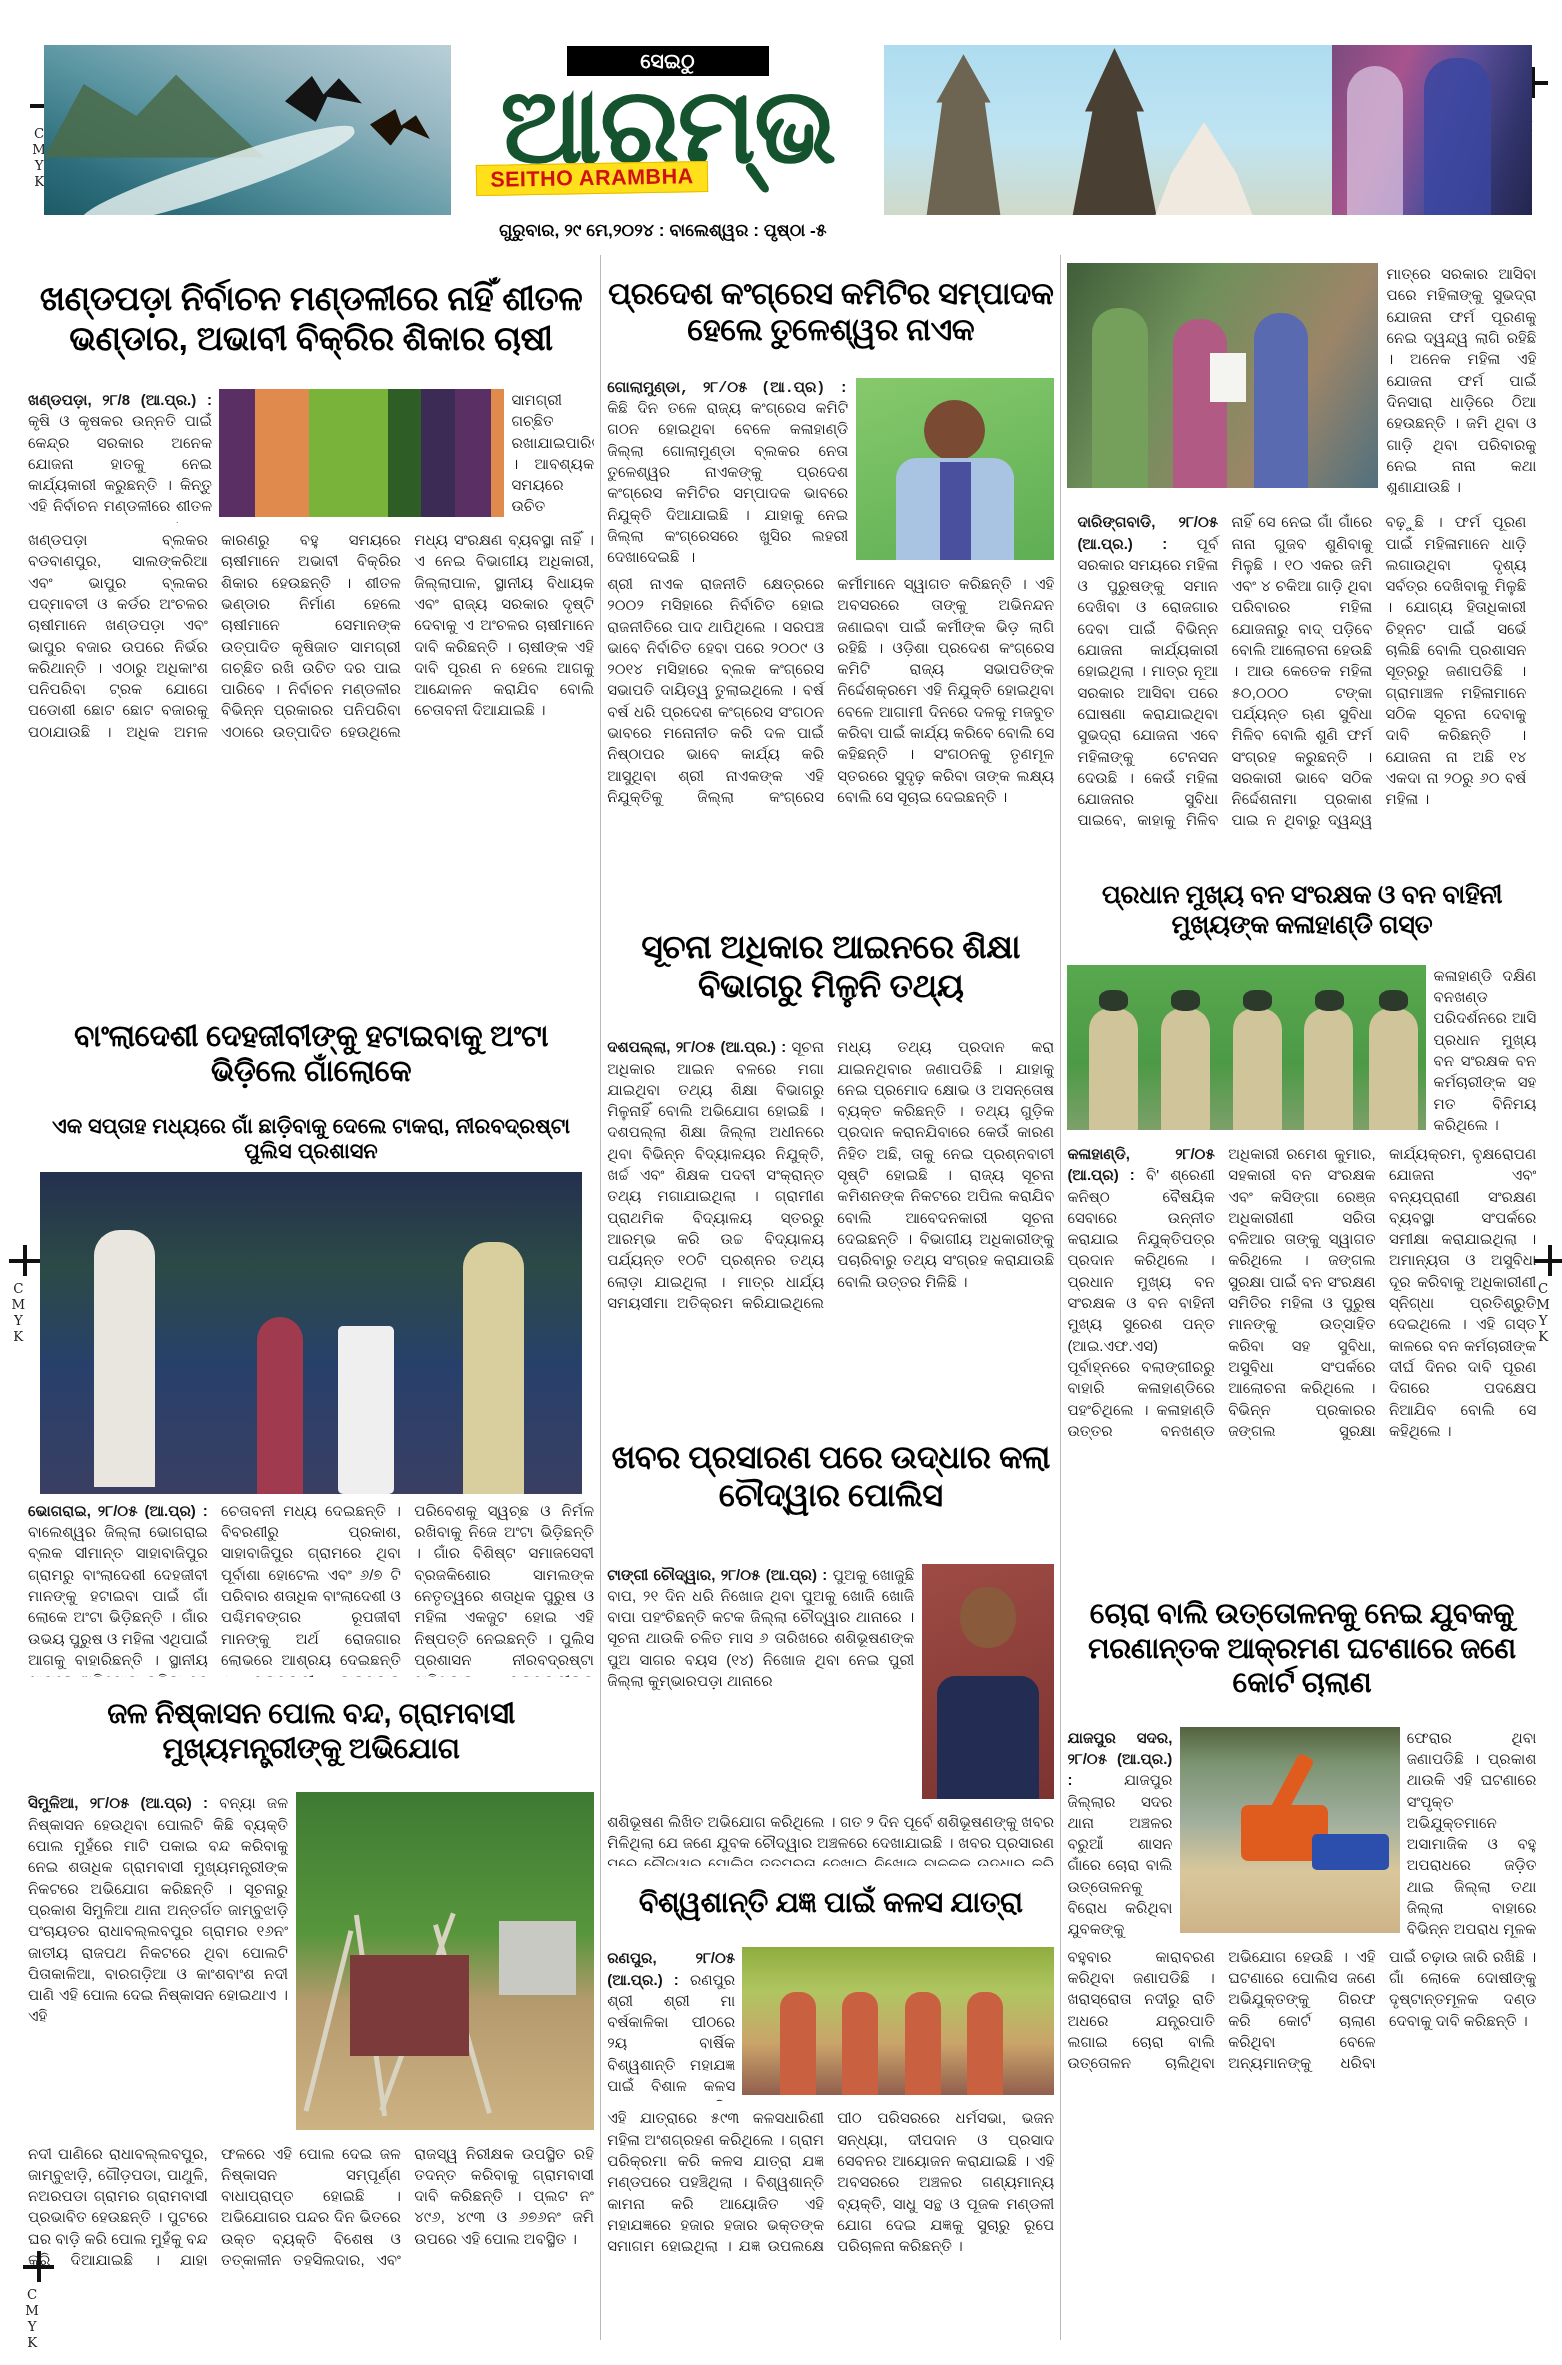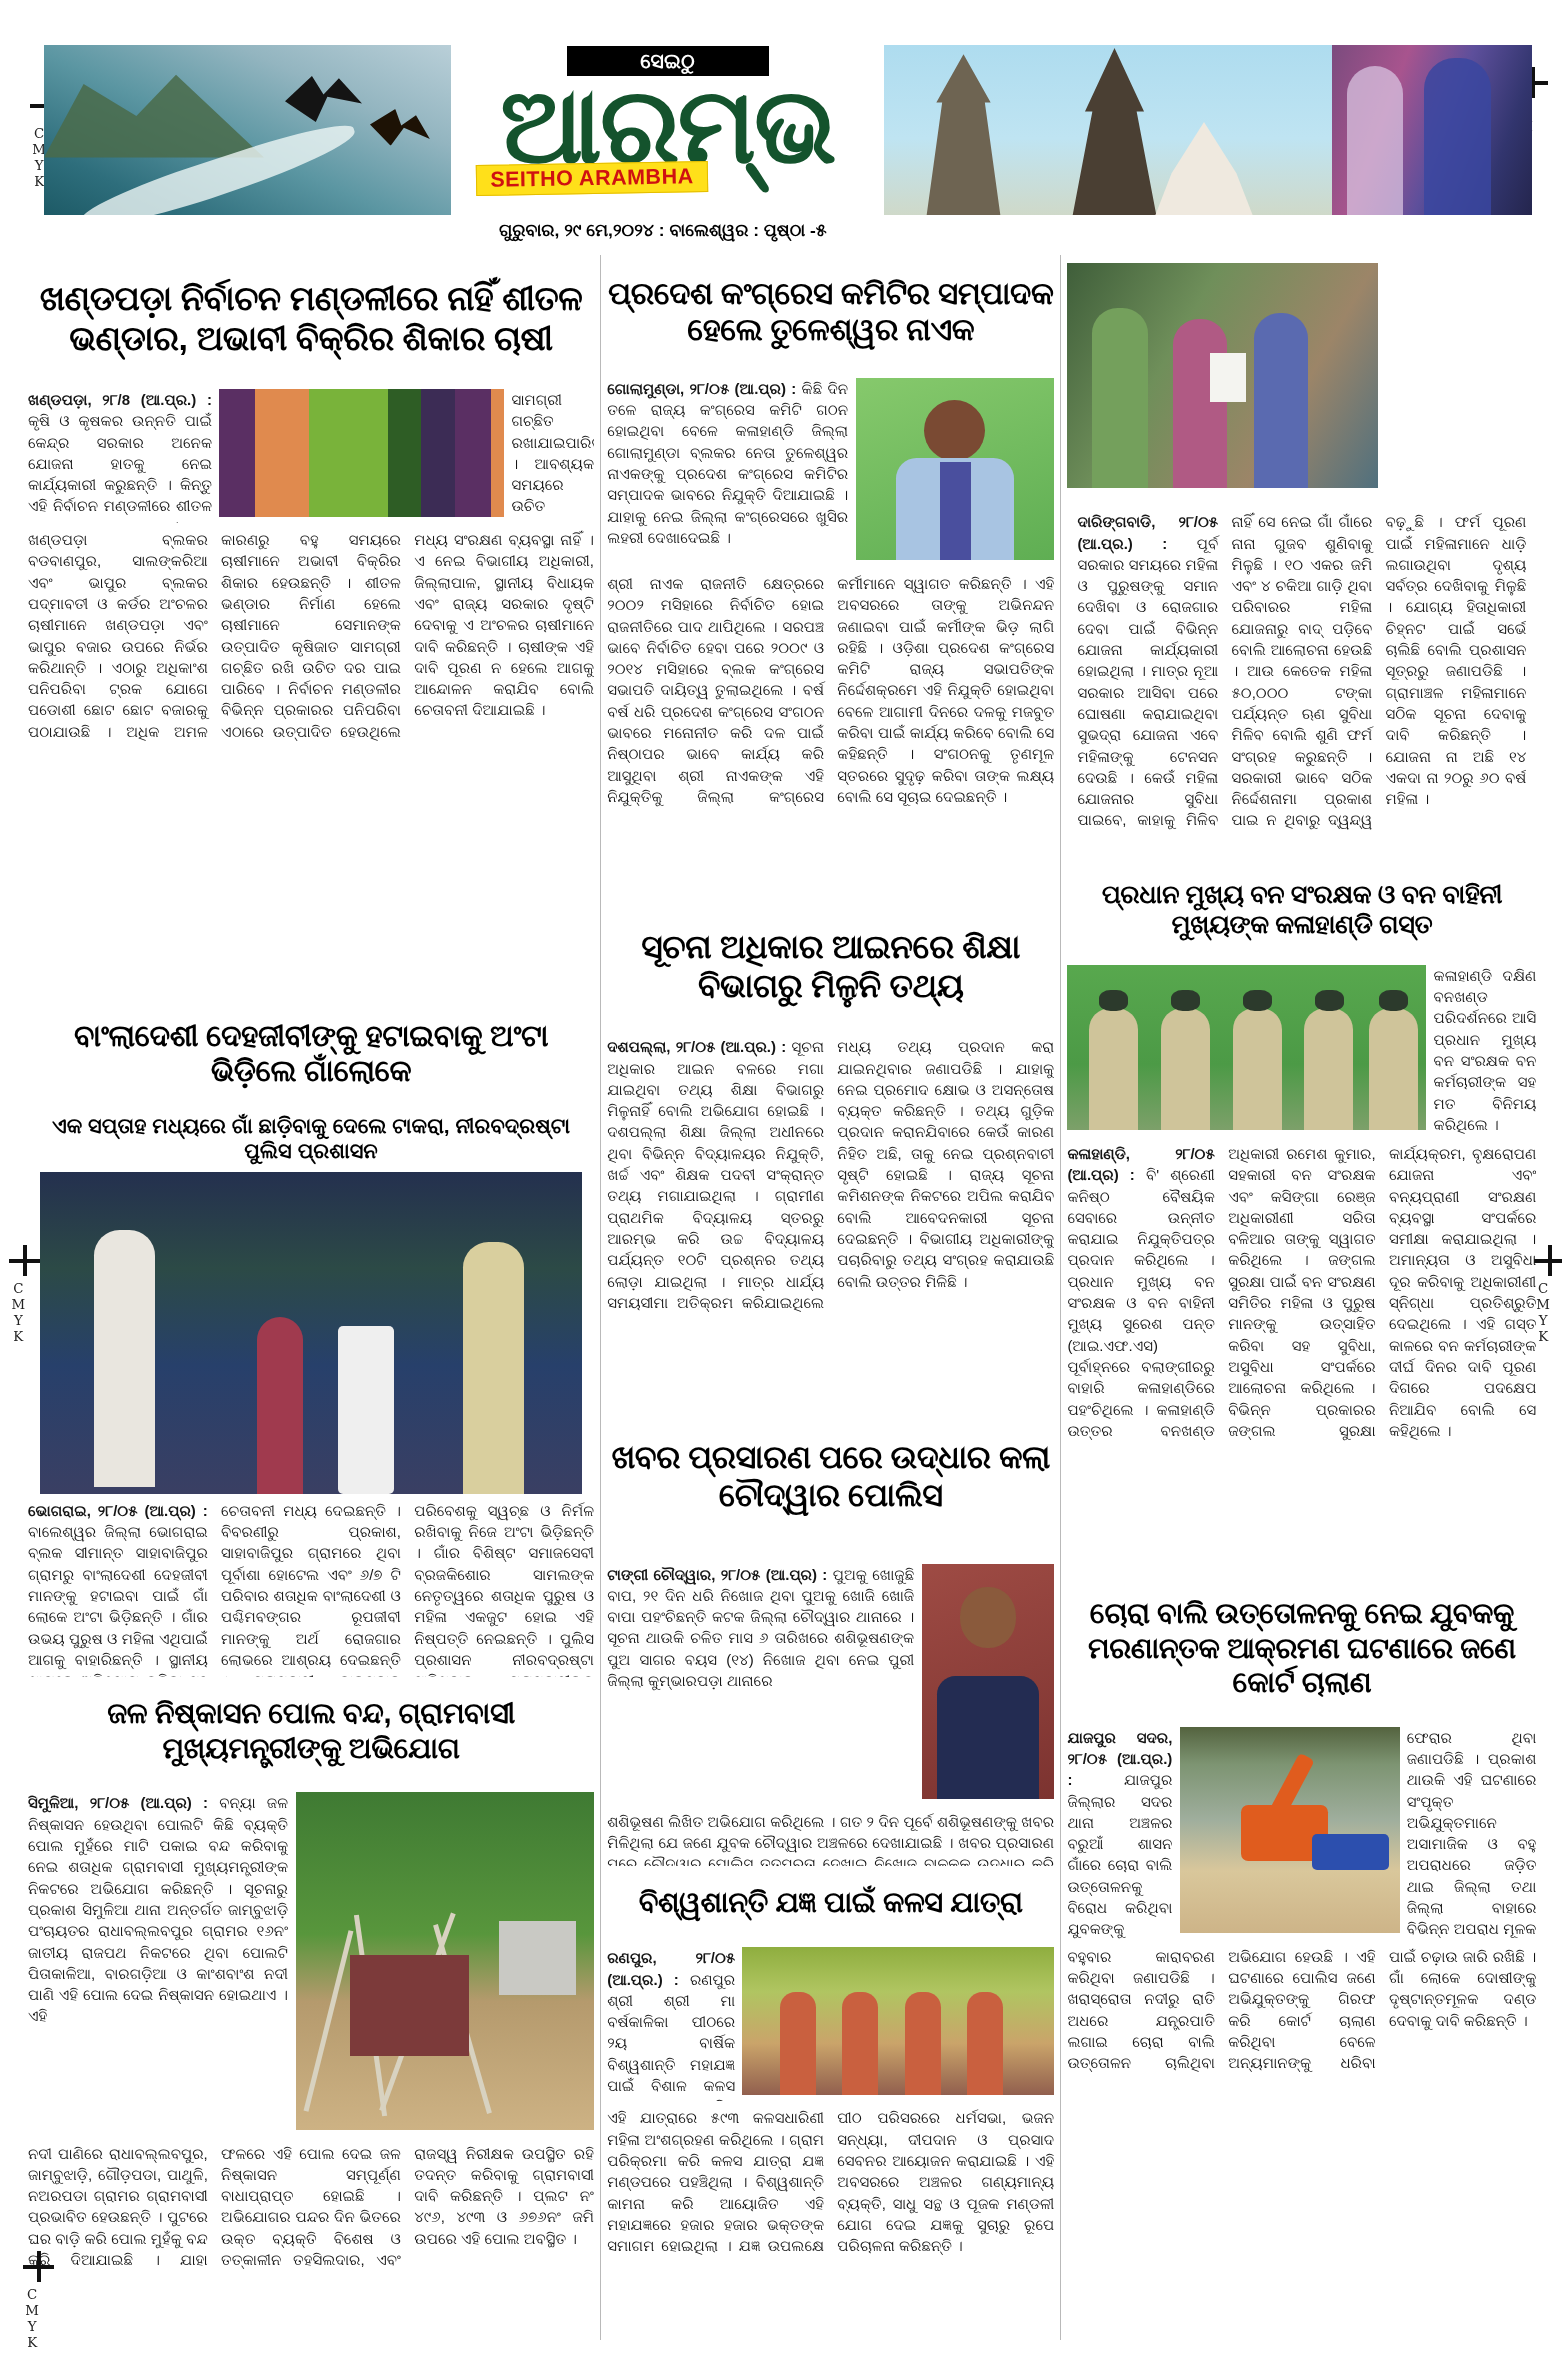--- a/index.html
+++ b/index.html
@@ -217,21 +217,21 @@
       </article>
     </section>
 
     <div class="vrule"></div>
 
     <section class="colgroup cg-mid">
 
       <article style="height:651px;">
         <h1 class="headline" style="font-size:31px;">ପ୍ରଦେଶ କଂଗ୍ରେସ କମିଟିର ସମ୍ପାଦକ ହେଲେ ତୁଳେଶ୍ୱର ନାଏକ</h1>
         <div class="gap16"></div>
-        <div class="row" style="height:189px;">
+        <div class="row" style="height:189px;font-family:Liberation Mono, monospace;">
           <p class="body" style="width:241px;margin:0;">
             <span class="dl">ଗୋଲାମୁଣ୍ଡା, ୨୮/୦୫ (ଆ.ପ୍ର) :</span>
             <span>କିଛି ଦିନ ତଳେ ରାଜ୍ୟ କଂଗ୍ରେସ କମିଟି ଗଠନ ହୋଇଥିବା ବେଳେ କଳାହାଣ୍ଡି ଜିଲ୍ଲା ଗୋଲାମୁଣ୍ଡା ବ୍ଲକର ନେତା ତୁଳେଶ୍ୱର ନାଏକଙ୍କୁ ପ୍ରଦେଶ କଂଗ୍ରେସ କମିଟିର ସମ୍ପାଦକ ଭାବରେ ନିଯୁକ୍ତି ଦିଆଯାଇଛି । ଯାହାକୁ ନେଇ ଜିଲ୍ଲା କଂଗ୍ରେସରେ ଖୁସିର ଲହରୀ ଦେଖାଦେଇଛି ।</span>
           </p>
           <div class="ph ph-portrait" style="flex:1;height:182px;margin-left:8.2px;">
             <span class="head"></span>
             <span class="torso"></span>
             <span class="scarf"></span>
           </div>
         </div>
@@ -291,20 +291,21 @@
 
       <article style="height:607px;">
         <div class="gap16"></div>
         <div class="row" style="height:232px;">
           <div class="ph ph-women" style="width:311px;height:225px;">
             <span class="w1"></span>
             <span class="w2"></span>
             <span class="w3"></span>
             <span class="paper"></span>
           </div>
+          <p class="body" style="flex:1;margin:0 0 0 8.2px;">ମାତ୍ରେ ସରକାର ଆସିବା ପରେ ମହିଳାଙ୍କୁ ସୁଭଦ୍ରା ଯୋଜନା ଫର୍ମ ପୂରଣକୁ ନେଇ ଦ୍ୱନ୍ଦ୍ୱ ଲାଗି ରହିଛି । ଅନେକ ମହିଳା ଏହି ଯୋଜନା ଫର୍ମ ପାଇଁ ଦିନସାରା ଧାଡ଼ିରେ ଠିଆ ହେଉଛନ୍ତି । ଜମି ଥିବା ଓ ଗାଡ଼ି ଥିବା ପରିବାରକୁ ନେଇ ନାନା କଥା ଶୁଣାଯାଉଛି ।</p>
         </div>
         <div class="gap12"></div>
         <p class="body cols3" style="height:323px;margin:10px;">
           <span class="dl">ଦାରିଙ୍ଗବାଡି, ୨୮/୦୫ (ଆ.ପ୍ର.) :</span>
           <span>ପୂର୍ବ ସରକାର ସମୟରେ ମହିଳା ଓ ପୁରୁଷଙ୍କୁ ସମାନ ଦେଖିବା ଓ ରୋଜଗାର ଦେବା ପାଇଁ ବିଭିନ୍ନ ଯୋଜନା କାର୍ଯ୍ୟକାରୀ ହୋଇଥିଲା । ମାତ୍ର ନୂଆ ସରକାର ଆସିବା ପରେ ଘୋଷଣା କରାଯାଇଥିବା ସୁଭଦ୍ରା ଯୋଜନା ଏବେ ମହିଳାଙ୍କୁ ଟେନସନ ଦେଉଛି । କେଉଁ ମହିଳା ଯୋଜନାର ସୁବିଧା ପାଇବେ, କାହାକୁ ମିଳିବ ନାହିଁ ସେ ନେଇ ଗାଁ ଗାଁରେ ନାନା ଗୁଜବ ଶୁଣିବାକୁ ମିଳୁଛି । ୧୦ ଏକର ଜମି ଏବଂ ୪ ଚକିଆ ଗାଡ଼ି ଥିବା ପରିବାରର ମହିଳା ଯୋଜନାରୁ ବାଦ୍ ପଡ଼ିବେ ବୋଲି ଆଲୋଚନା ହେଉଛି । ଆଉ କେତେକ ମହିଳା ୫୦,୦୦୦ ଟଙ୍କା ପର୍ଯ୍ୟନ୍ତ ଋଣ ସୁବିଧା ମିଳିବ ବୋଲି ଶୁଣି ଫର୍ମ ସଂଗ୍ରହ କରୁଛନ୍ତି । ସରକାରୀ ଭାବେ ସଠିକ ନିର୍ଦ୍ଦେଶନାମା ପ୍ରକାଶ ପାଇ ନ ଥିବାରୁ ଦ୍ୱନ୍ଦ୍ୱ ବଢ଼ୁଛି । ଫର୍ମ ପୂରଣ ପାଇଁ ମହିଳାମାନେ ଧାଡ଼ି ଲଗାଉଥିବା ଦୃଶ୍ୟ ସର୍ବତ୍ର ଦେଖିବାକୁ ମିଳୁଛି । ଯୋଗ୍ୟ ହିତାଧିକାରୀ ଚିହ୍ନଟ ପାଇଁ ସର୍ଭେ ଚାଲିଛି ବୋଲି ପ୍ରଶାସନ ସୂତ୍ରରୁ ଜଣାପଡିଛି । ଗ୍ରାମାଞ୍ଚଳ ମହିଳାମାନେ ସଠିକ ସୂଚନା ଦେବାକୁ ଦାବି କରିଛନ୍ତି । ଯୋଜନା ନା ଅଛି ୧୪ ଏକଦା ନା ୨୦ରୁ ୬୦ ବର୍ଷ ମହିଳା ।</span>
         </p>
       </article>
 
       <article style="height:715px;">
         <h1 class="headline" style="font-size:25.6px;">ପ୍ରଧାନ ମୁଖ୍ୟ ବନ ସଂରକ୍ଷକ ଓ ବନ ବାହିନୀ ମୁଖ୍ୟଙ୍କ କଳାହାଣ୍ଡି ଗସ୍ତ</h1>

